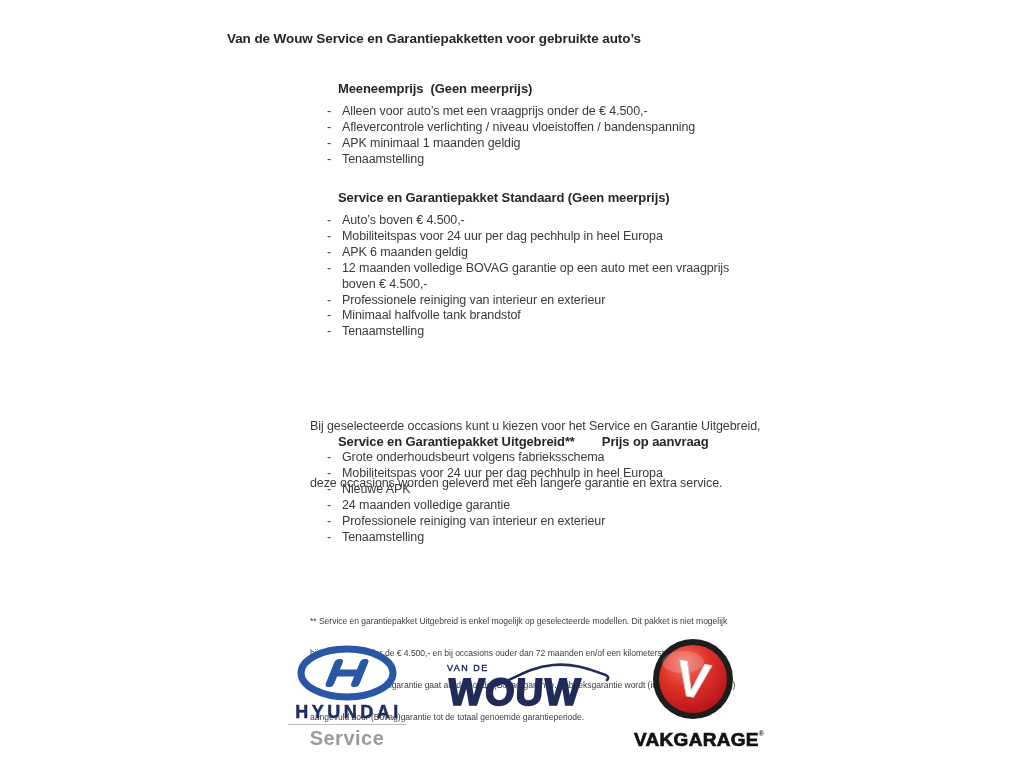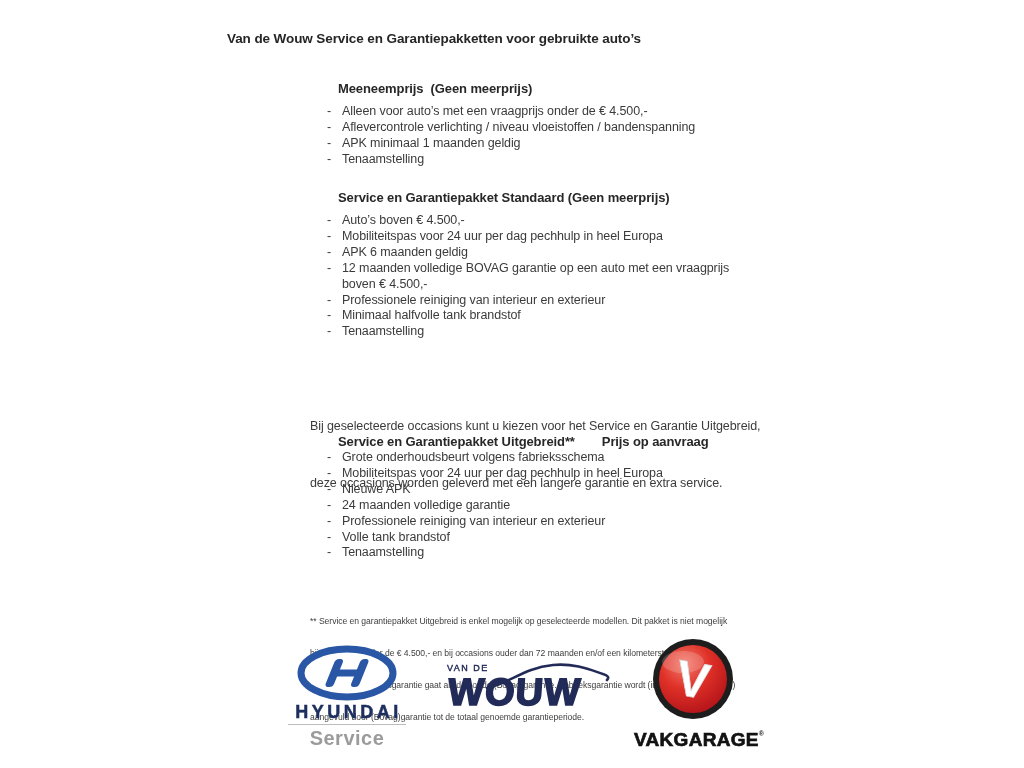--- a/index.html
+++ b/index.html
@@ -88,21 +88,20 @@
     <div>deze occasions worden geleverd met een langere garantie en extra service.</div>
   </div>
 
   <div class="sec-heading h3"><span>Service en Garantiepakket Uitgebreid**</span><span class="price-note">Prijs op aanvraag</span></div>
   <ul class="list l3">
     <li><span>Grote onderhoudsbeurt volgens fabrieksschema</span></li>
     <li><span>Mobiliteitspas voor 24 uur per dag pechhulp in heel Europa</span></li>
     <li><span>Nieuwe APK</span></li>
     <li><span>24 maanden volledige garantie</span></li>
     <li><span>Professionele reiniging van interieur en exterieur</span></li>
-    <li><span>Volle tank brandstof</span></li>
     <li><span>Tenaamstelling</span></li>
   </ul>
 
   <div class="footnote">
     <div>** Service en garantiepakket Uitgebreid is enkel mogelijk op geselecteerde modellen. Dit pakket is niet mogelijk</div>
     <div>bij occasions onder de €&nbsp;4.500,- en bij occasions ouder dan 72 maanden en/of een kilometerstand boven de</div>
     <div>100.000km.  Fabrieksgarantie gaat altijd voor de (Bovag)garantie. Fabrieksgarantie wordt (indien van toepassing)</div>
     <div>aangevuld door (Bovag)garantie tot de totaal genoemde garantieperiode.</div>
   </div>
 

